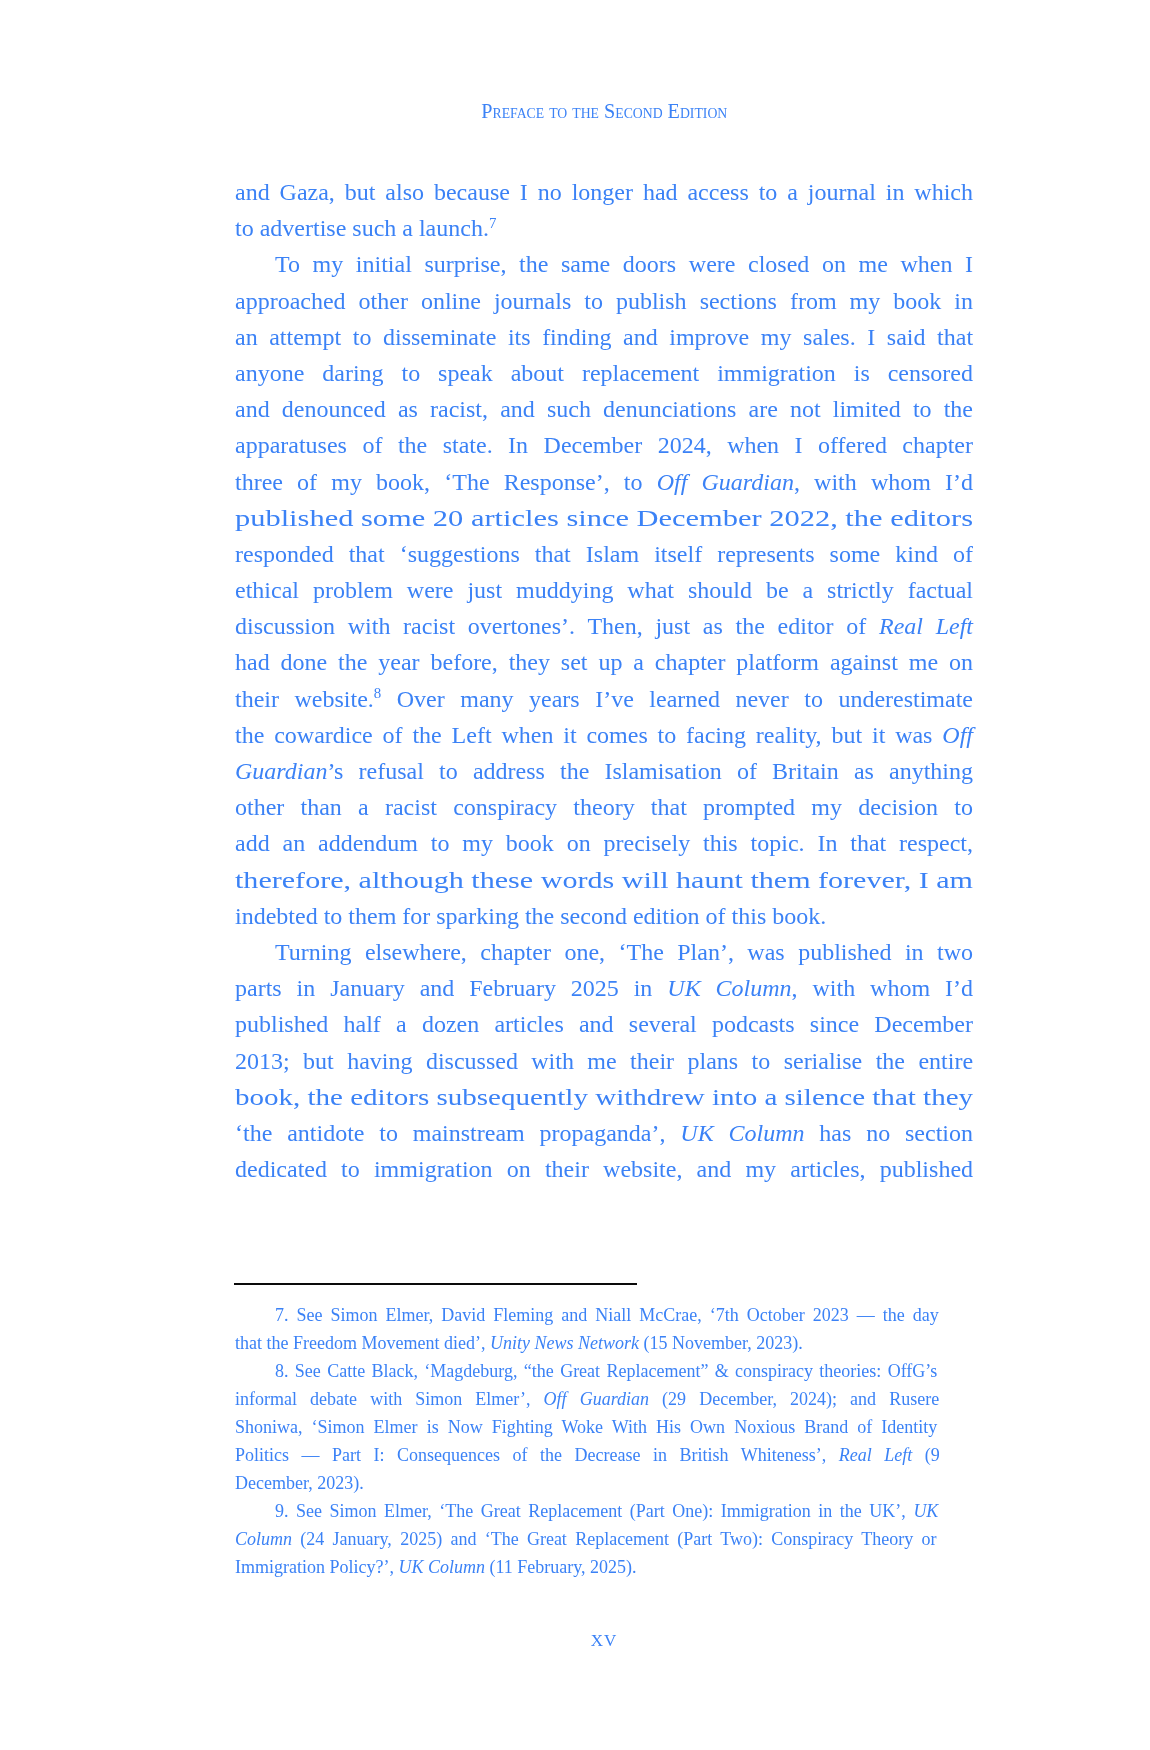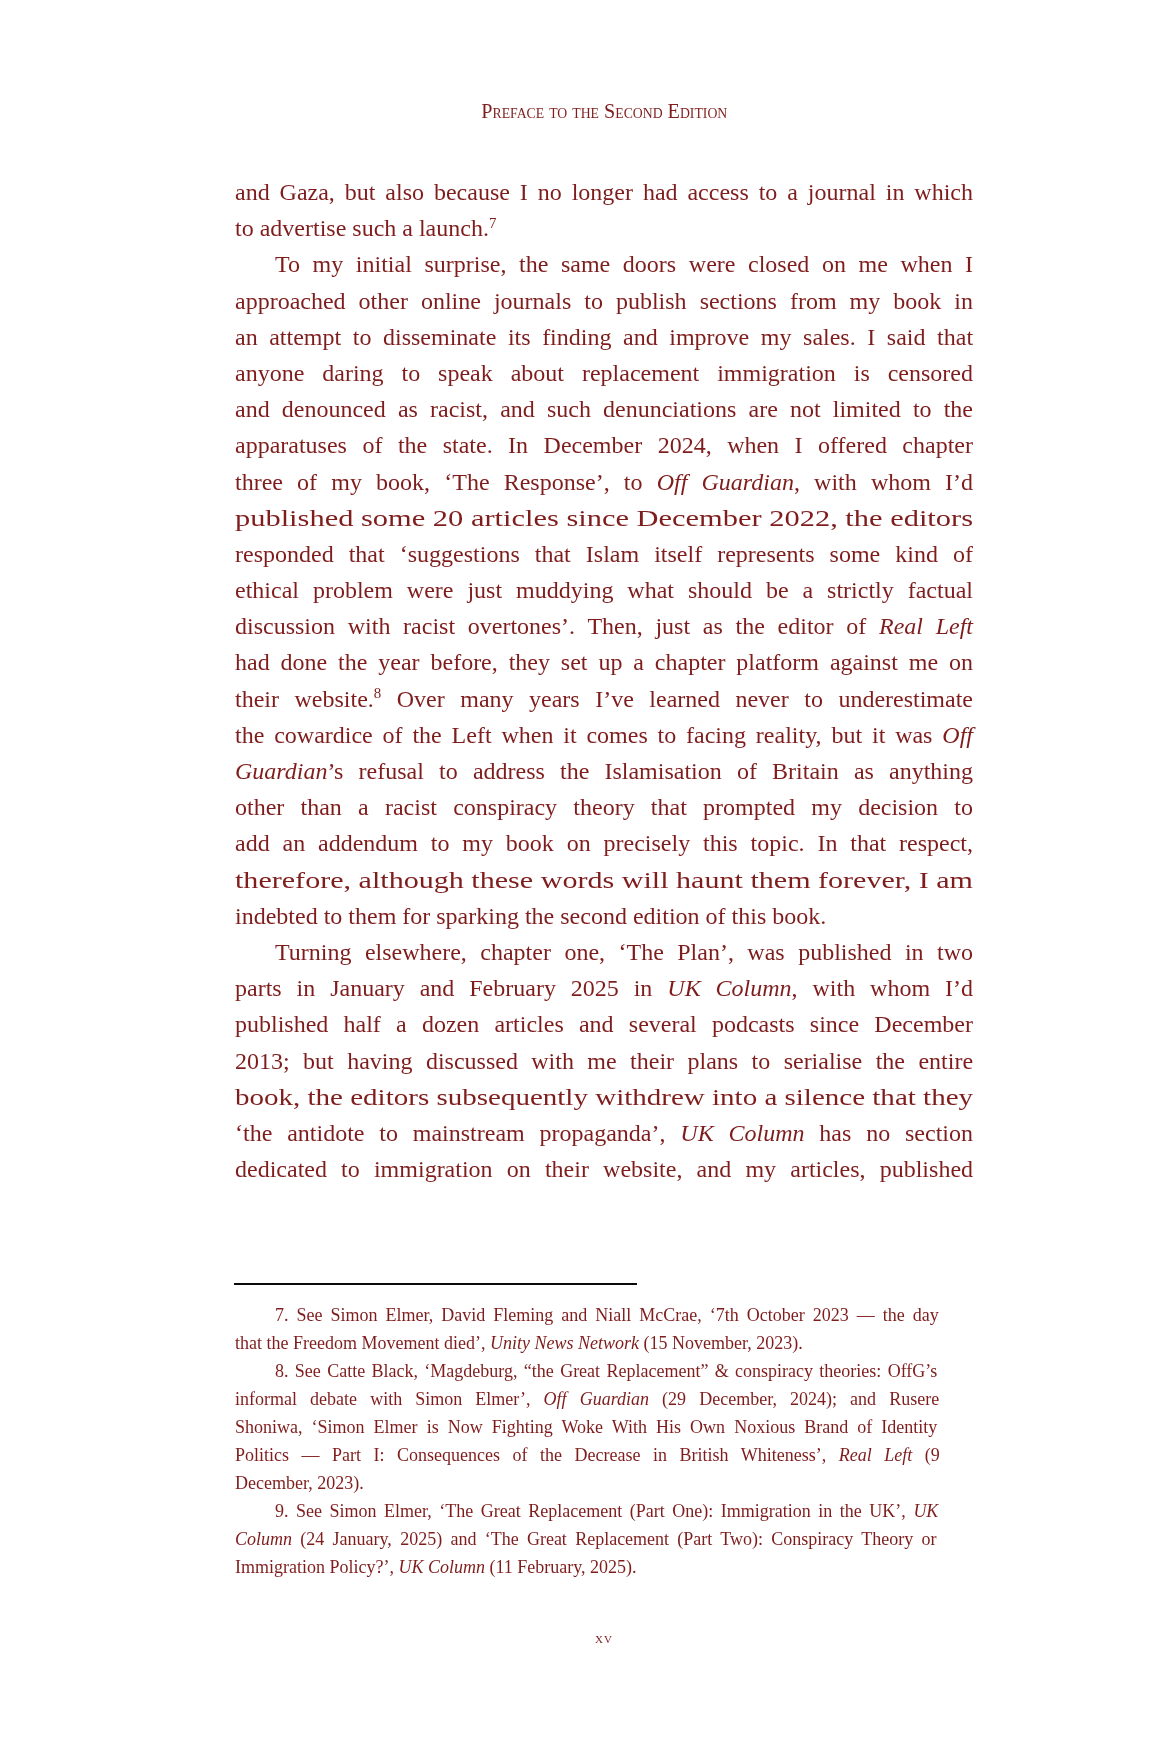--- a/index.html
+++ b/index.html
@@ -1,18 +1,18 @@
 <!DOCTYPE html>
 <html><head>
 <meta charset="utf-8">
 <style>
   html,body{margin:0;padding:0;background:#ffffff;}
   .page{
     position:relative;width:1150px;height:1750px;background:#ffffff;
-    font-family:"Liberation Serif","DejaVu Serif",serif;color:#7f1d1d;
+    font-family:"Liberation Serif","DejaVu Serif",serif;color:#3b82f6;
     overflow:hidden;
   }
   .running-header{
     position:absolute;left:235px;top:97px;width:738px;height:28px;
     text-align:center;font-variant:small-caps;font-size:22px;line-height:28px;
     white-space:nowrap;
   }
   .running-header .lw{display:inline-block;white-space:nowrap;transform-origin:50% 50%;}
   .bodytext{
     position:absolute;left:235px;top:174px;width:738px;
@@ -23,21 +23,21 @@
     position:absolute;left:235px;top:1301px;width:738px;
     font-size:18px;
   }
   .fnotes .tline{height:28px;line-height:28px;white-space:nowrap;}
   .lw{display:inline-block;white-space:nowrap;transform-origin:0 50%;}
   .ind{display:inline-block;width:40px;}
   sup{font-size:0.62em;line-height:0;vertical-align:baseline;position:relative;top:-0.55em;}
   .sep{position:absolute;left:234px;top:1283px;width:403px;height:2px;background:#0a0a0a;}
   .page-number{
     position:absolute;left:235px;top:1626px;width:738px;height:24px;
-    text-align:center;font-variant:small-caps;font-size:16px;line-height:24px;
+    text-align:center;font-variant:small-caps;font-size:24px;line-height:24px;
     letter-spacing:1px;
   }
 </style>
 </head>
 <body>
 
 <div class="page">
 
   <div class="running-header">
     <span class="lw" style="transform: scaleX(0.9161);">Preface to the Second Edition</span>

